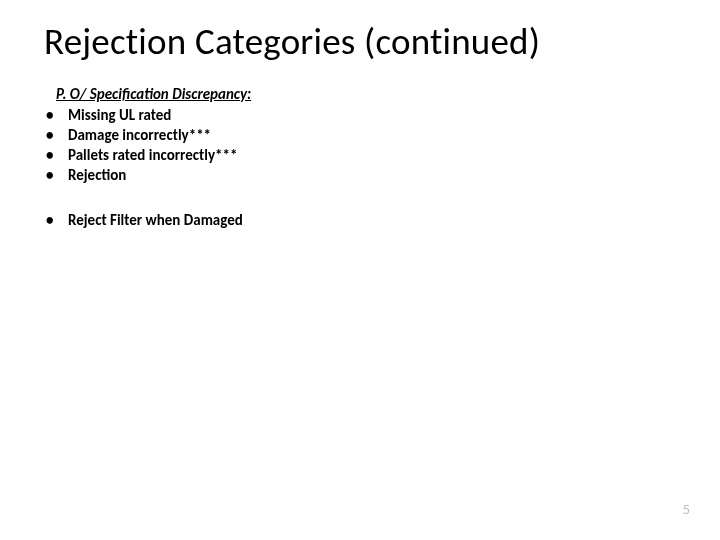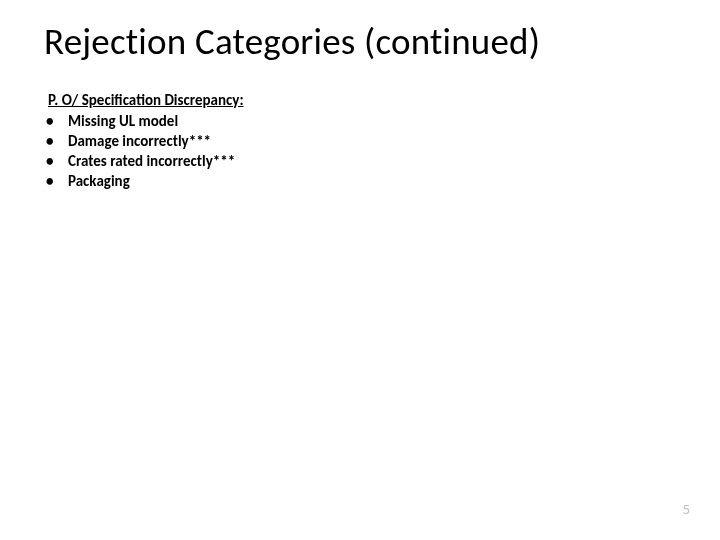--- a/index.html
+++ b/index.html
@@ -17,29 +17,30 @@
     width: 720px;
     height: 540px;
     box-sizing: border-box;
     padding: 22px 44px 0 44px;
     position: relative;
   }
   .title {
     font-size: 37px;
     font-weight: 400;
     letter-spacing: 0.2px;
-    margin: 0 0 28px 0;
+    margin: 0 0 22px 0;
     line-height: 1.1;
     white-space: nowrap;
   }
   .section-heading {
     font-size: 15px;
     font-weight: 700;
+    font-style: italic;
     text-decoration: underline;
-    margin: 0 0 2px 4px;
+    margin: 0 0 2px 12px;
   }
   ul.bullets {
     list-style: none;
     margin: 0 0 24px 0;
     padding: 0;
   }
   ul.bullets li {
     font-size: 15px;
     font-weight: 700;
     line-height: 1.35;
@@ -64,26 +65,27 @@
 </head>
 <body>
 
 <div class="slide">
 
   <h1 class="title">Rejection Categories (continued)</h1>
 
   <div>
     <div class="section-heading">P. O/ Specification Discrepancy:</div>
     <ul class="bullets">
-      <li>Missing UL model</li>
+      <li>Missing UL rated</li>
       <li>Damage incorrectly***</li>
-      <li>Crates rated incorrectly***</li>
-      <li>Packaging</li>
+      <li>Pallets rated incorrectly***</li>
+      <li>Rejection</li>
     </ul>
   </div>
 
   <div>
     <ul class="bullets">
+      <li> Reject Filter when Damaged</li>
     </ul>
   </div>
 
   <div class="page-number">5</div>
 </div>
 
 </body></html>

